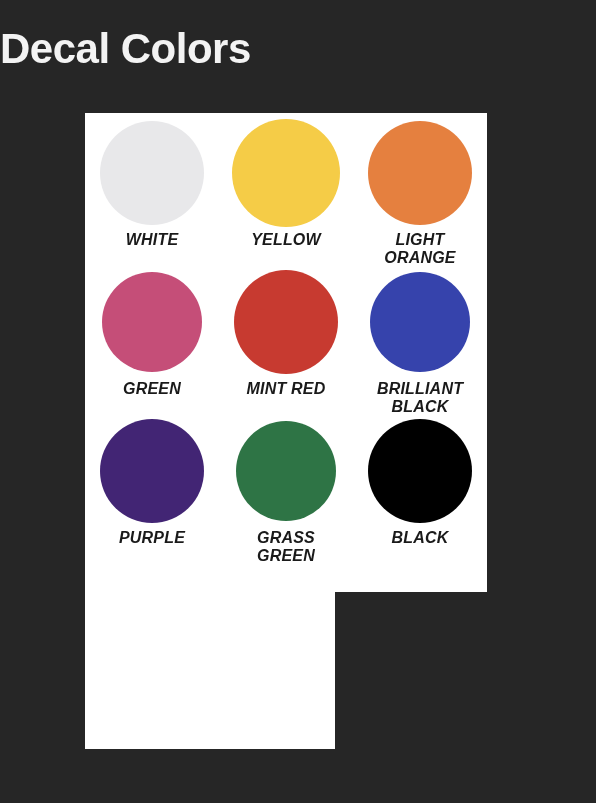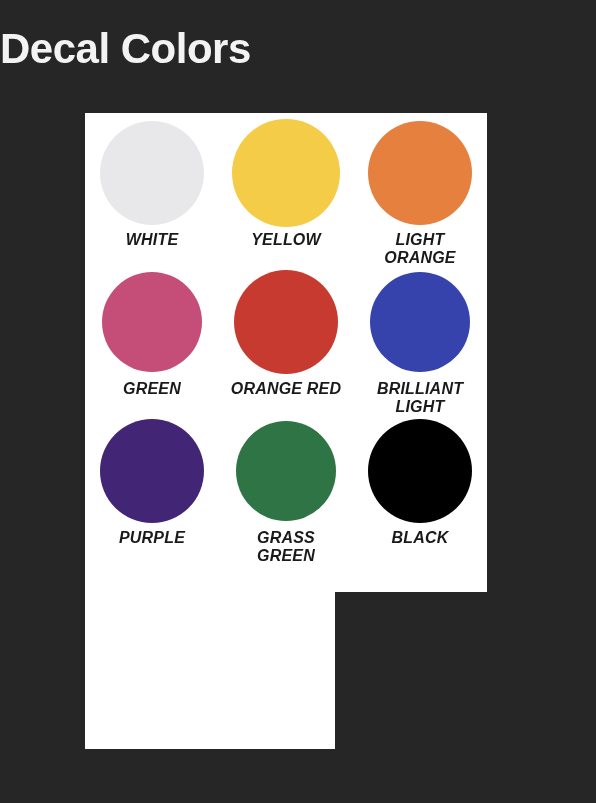--- a/index.html
+++ b/index.html
@@ -127,28 +127,28 @@
       <div class="swatch">
         <div class="dot-wrap">
           <span class="dot" style="width: 100px; height: 100px; background: rgb(197, 78, 120);"></span>
         </div>
         <div class="swatch-label">GREEN</div>
       </div>
       <div class="swatch">
         <div class="dot-wrap">
           <span class="dot" style="width: 104px; height: 104px; background: rgb(199, 58, 48);"></span>
         </div>
-        <div class="swatch-label">ORANGE RED</div>
+        <div class="swatch-label">MINT RED</div>
       </div>
       <div class="swatch">
         <div class="dot-wrap">
           <span class="dot" style="width: 100px; height: 100px; background: rgb(54, 67, 172);"></span>
         </div>
         <div class="swatch-label">BRILLIANT
-LIGHT</div>
+BLACK</div>
       </div>
       <div class="swatch">
         <div class="dot-wrap">
           <span class="dot" style="width: 104px; height: 104px; background: rgb(66, 37, 116);"></span>
         </div>
         <div class="swatch-label">PURPLE</div>
       </div>
       <div class="swatch">
         <div class="dot-wrap">
           <span class="dot" style="width: 100px; height: 100px; background: rgb(46, 116, 69);"></span>

